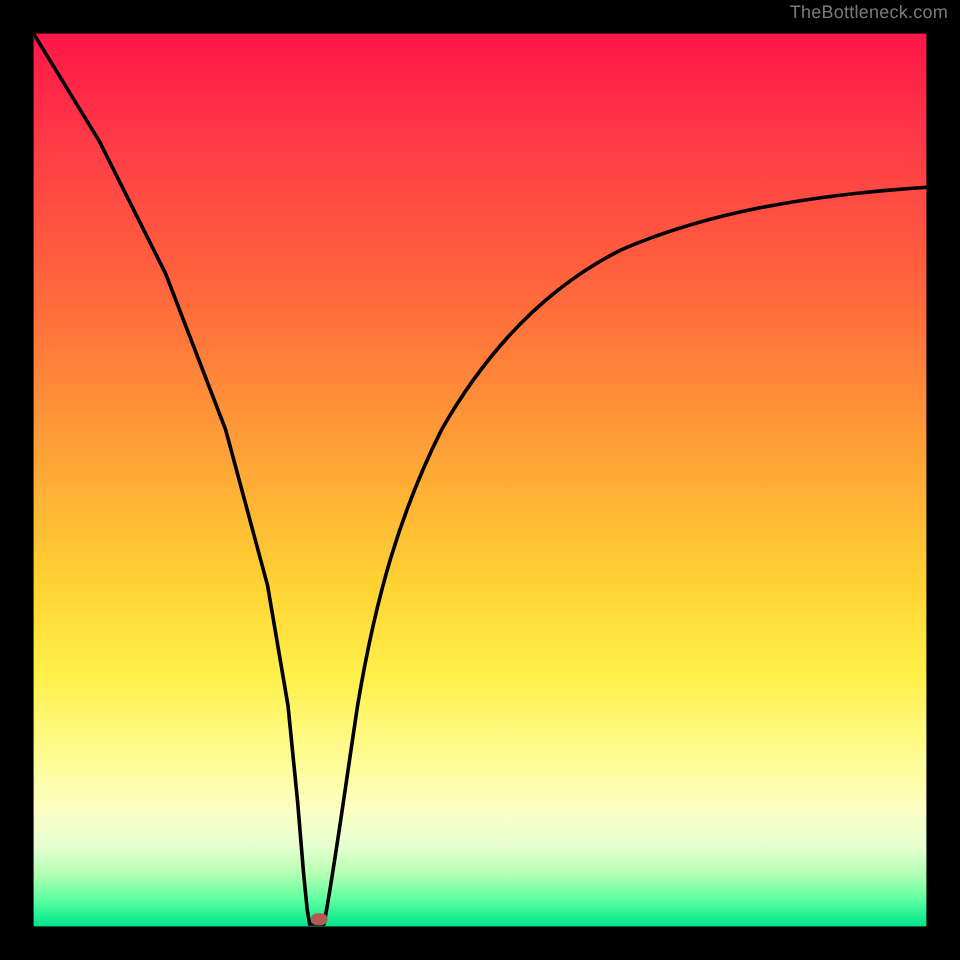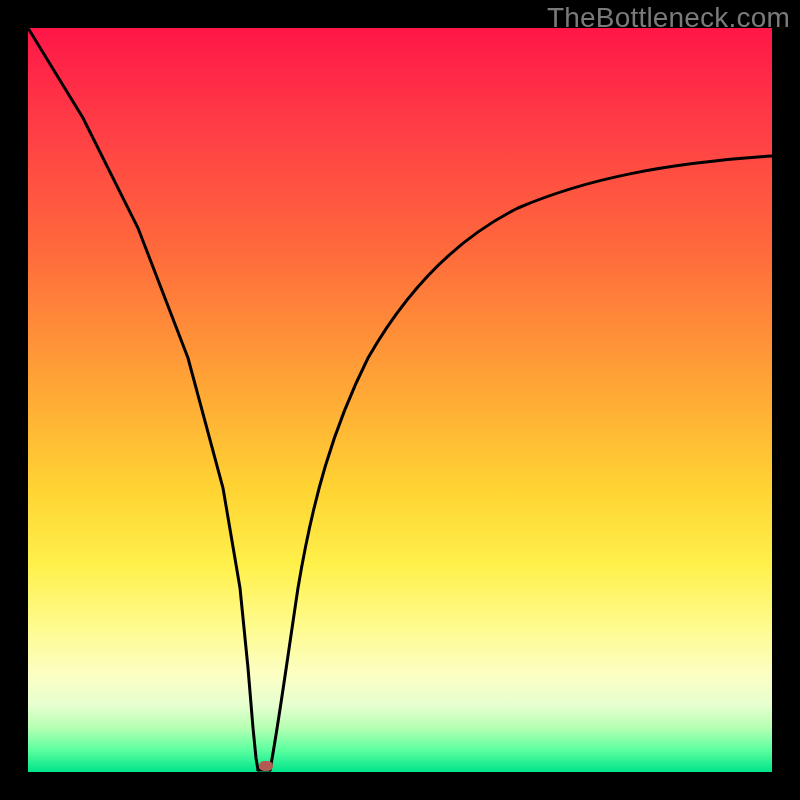--- a/index.html
+++ b/index.html
@@ -38,21 +38,21 @@
       #b7ffb3 94%,
       #5dffa0 97%,
       #00e48a 100%
     );
   }
   .watermark {
     position: absolute;
     top: 2px;
     right: 10px;
     color: #7a7a7a;
-    font-size: 28px;
+    font-size: 15px;
     letter-spacing: 0.2px;
     user-select: none;
   }
   svg.curve {
     position: absolute;
     left: 0;
     top: 0;
     width: 744px;
     height: 744px;
     overflow: visible;

